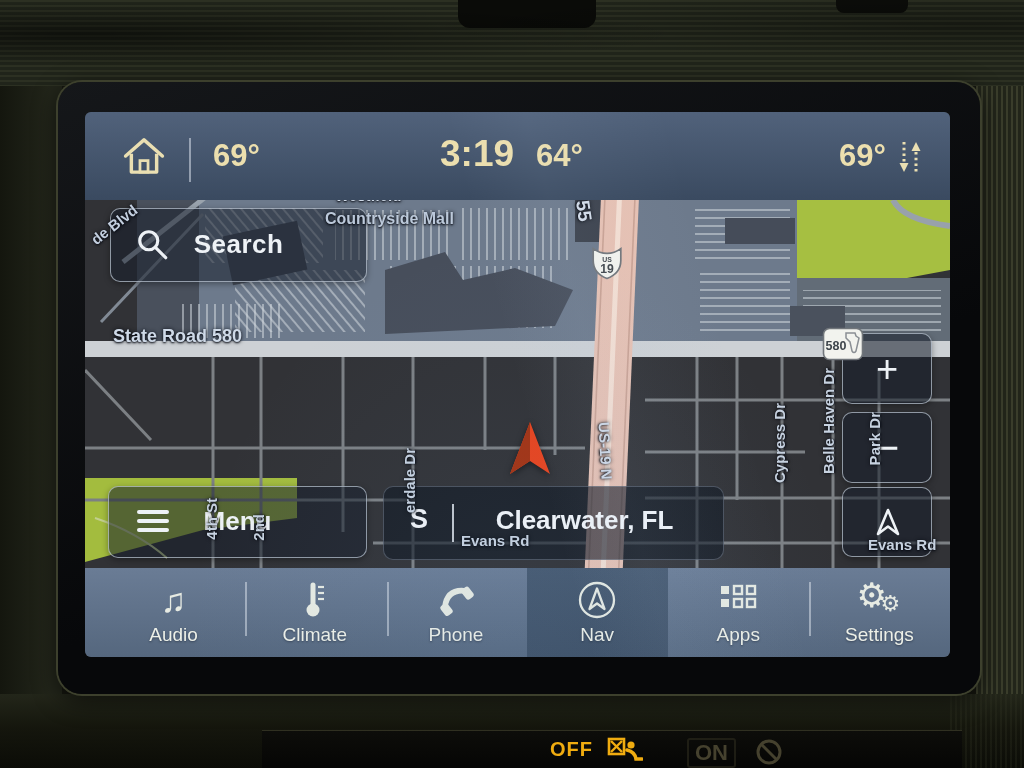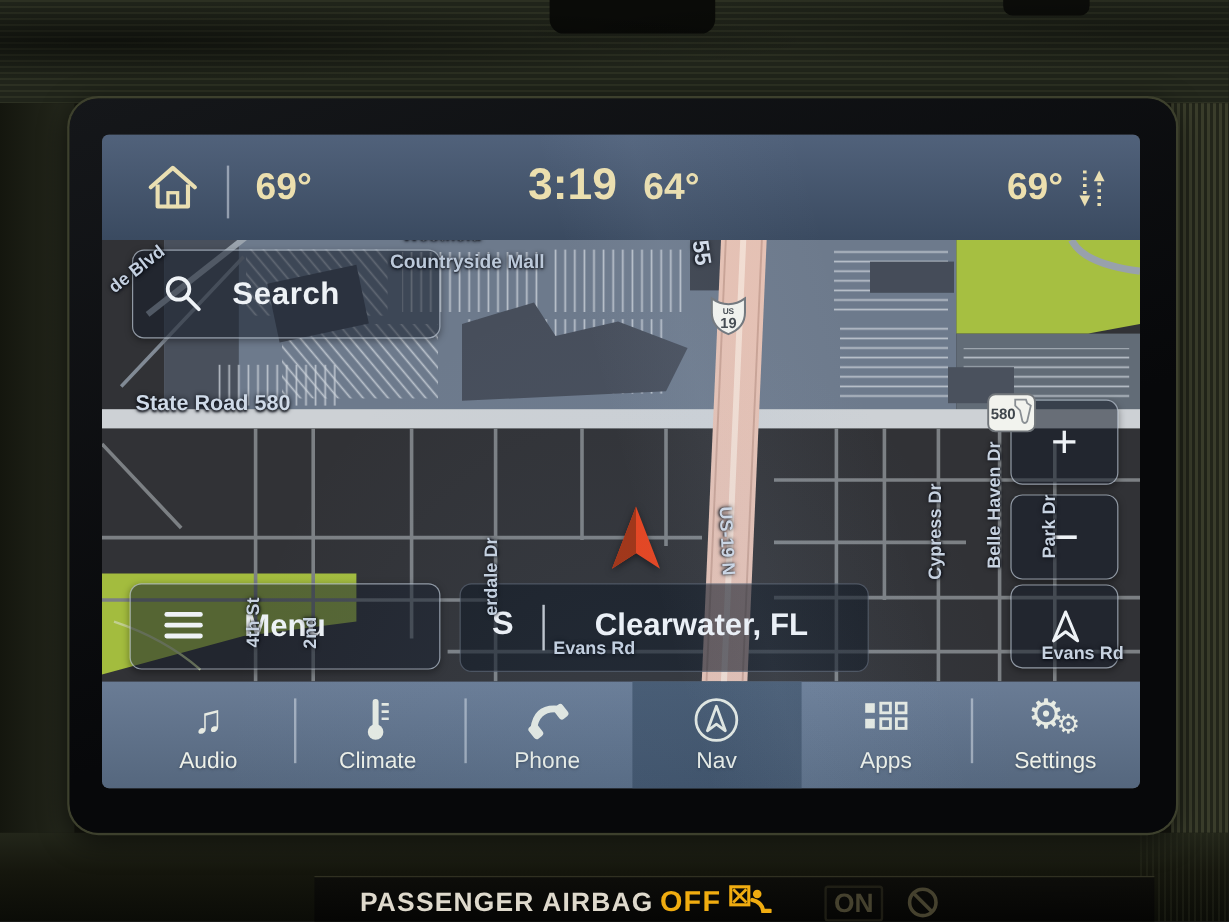--- a/index.html
+++ b/index.html
@@ -22,21 +22,21 @@
   .dash-right{position:absolute;left:976px;top:86px;width:48px;height:608px;
     background:repeating-linear-gradient(90deg,#3a3d2b 0 2px,#22251a 2px 5px);}
   .dash-bottom{position:absolute;left:0;top:694px;width:1024px;height:74px;
     background:linear-gradient(180deg,#23261a 0%,#15160d 45%,#0b0c07 100%);}
   .dash-bottom::after{content:"";position:absolute;right:0;top:0;width:74px;height:74px;
     background:repeating-linear-gradient(90deg,#34372644 0 2px,transparent 2px 5px);}
   .airbag-strip{position:absolute;left:262px;top:730px;width:700px;height:38px;
     background:linear-gradient(180deg,#0d0d0a,#050504);border-top:1px solid rgba(130,128,90,.35);
     overflow:hidden;}
   .airbag-strip .ab-label{position:absolute;left:38px;top:8px;color:#ded9cc;font-size:22px;font-weight:700;letter-spacing:1px;}
-  .airbag-strip .ab-off{position:absolute;left:288px;top:7px;color:#f0ac10;font-size:24px;font-weight:700;letter-spacing:1px;}
+  .airbag-strip .ab-off{position:absolute;left:288px;top:7px;color:#f0ac10;font-size:20px;font-weight:700;letter-spacing:1px;}
   .airbag-strip .ab-on{position:absolute;left:425px;top:7px;color:#45412e;font-size:22px;font-weight:700;border:2px solid #39362575;padding:0 6px;border-radius:3px;}
   .ab-icon{position:absolute;left:345px;top:6px;}
   .ab-noentry{position:absolute;left:492px;top:6px;}
   
   .bezel{position:absolute;left:58px;top:82px;width:922px;height:612px;border-radius:24px;
     background:linear-gradient(160deg,#15171a,#07080a 60%);
     box-shadow:0 0 0 2px #3d402d, 0 6px 24px rgba(0,0,0,.6);}
   .screen{position:absolute;left:85px;top:112px;width:865px;height:545px;border-radius:6px;
     overflow:hidden;background:#313236;}
   .glare{position:absolute;inset:0;z-index:30;pointer-events:none;
@@ -116,21 +116,20 @@
 
 <div class="dash-top">
   <div class="vent-center"></div>
   <div class="vent-right"></div>
 </div>
 <div class="dash-left"></div>
 <div class="dash-right"></div>
 <div class="dash-bottom"></div>
 
 <div class="airbag-strip">
-  <span class="ab-label">PASSENGER AIRBAG</span>
   <span class="ab-off">OFF</span>
   <svg class="ab-icon" width="36" height="30" viewBox="0 0 36 30">
     <rect x="2" y="2" width="15" height="15" fill="none" stroke="#f0ac10" stroke-width="2.6"></rect>
     <line x1="4" y1="4" x2="15" y2="15" stroke="#f0ac10" stroke-width="2.4"></line>
     <line x1="15" y1="4" x2="4" y2="15" stroke="#f0ac10" stroke-width="2.4"></line>
     <circle cx="24" cy="8" r="3.6" fill="#f0ac10"></circle>
     <path d="M20 13 q8 2 9 9 h6" fill="none" stroke="#f0ac10" stroke-width="3.6" stroke-linecap="round"></path>
   </svg>
   <span class="ab-on">ON</span>
   <svg class="ab-noentry" width="30" height="30" viewBox="0 0 30 30">

